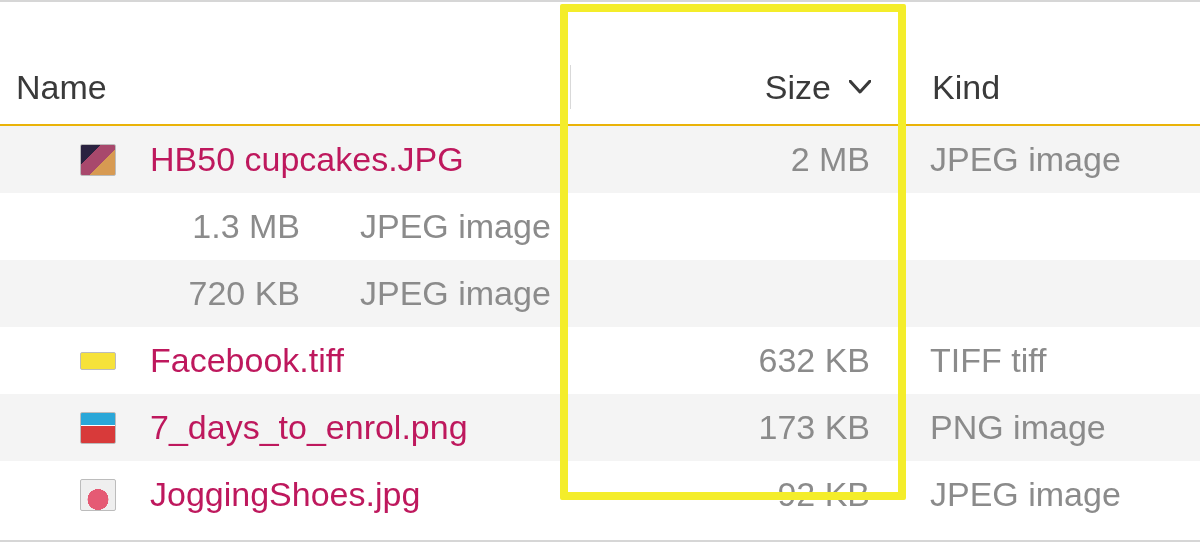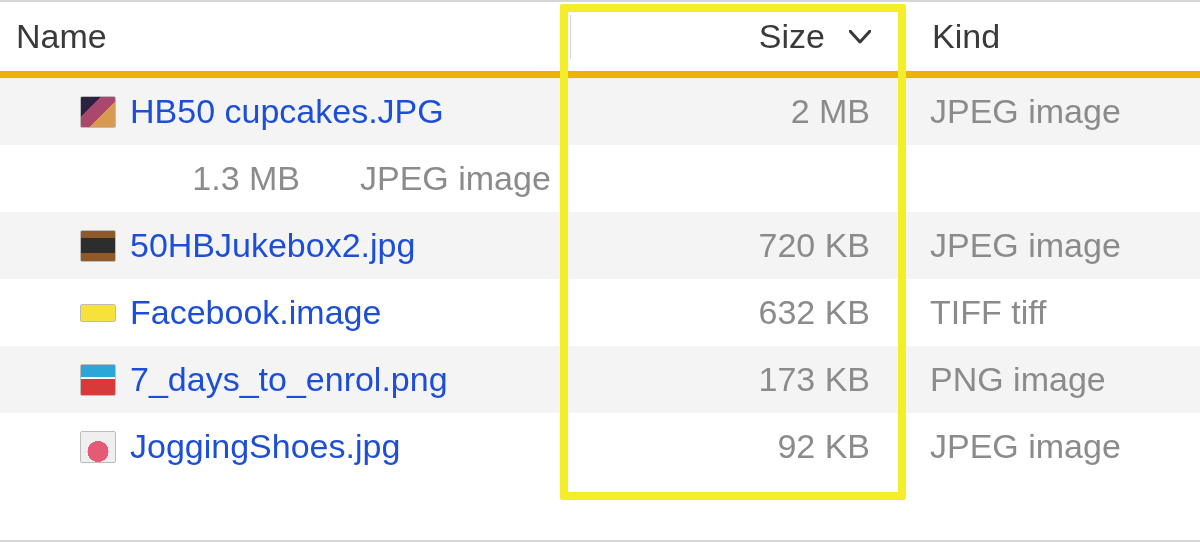--- a/index.html
+++ b/index.html
@@ -17,37 +17,38 @@
     height: 542px;
     position: relative;
     border-top: 2px solid #d6d6d6;
     border-bottom: 2px solid #d6d6d6;
     background: #fff;
   }
   .header {
     display: flex;
     align-items: center;
     height: 76px;
-    border-bottom: 7px solid #eab308;
+    border-bottom: 2px solid #eab308;
     font-size: 34px;
     color: #3a3a3a;
+    margin-top: 48px;
   }
   .col-name-hdr {
     flex: 0 0 570px;
     padding-left: 16px;
     display: flex;
     align-items: center;
   }
   .col-size-hdr {
     flex: 0 0 330px;
     padding-right: 30px;
     display: flex;
     align-items: center;
     justify-content: flex-end;
-    gap: 24px;
+    gap: 18px;
   }
   .col-kind-hdr {
     flex: 1 1 auto;
     padding-left: 30px;
     display: flex;
   }
   .hdr-sep {
     width: 1px;
     height: 44px;
     background: #d9d9d9;
@@ -59,22 +60,22 @@
     align-items: center;
     height: 67px;
     font-size: 34px;
   }
   .row.alt { background: #f4f4f4; }
   .cell-name {
     flex: 0 0 570px;
     display: flex;
     align-items: center;
     padding-left: 80px;
-    gap: 14px;
-    color: #1d4ed8;
+    gap: 34px;
+    color: #be185d;
   }
   .cell-size {
     flex: 0 0 330px;
     padding-right: 30px;
     display: flex;
     align-items: center;
     justify-content: flex-end;
     color: #8b8b8b;
   }
   .cell-kind {
@@ -158,36 +159,32 @@
     <div class="row">
       <div class="cell-size">
         <span>1.3 MB</span>
       </div>
       <div class="cell-kind">
         <span>JPEG image</span>
       </div>
     </div>
 
     <div class="row alt">
-      <div class="cell-name">
-        <div class="thumb jukebox"></div>
-        <span>50HBJukebox2.jpg</span>
-      </div>
       <div class="cell-size">
         <span>720 KB</span>
       </div>
       <div class="cell-kind">
         <span>JPEG image</span>
       </div>
     </div>
 
     <div class="row">
       <div class="cell-name">
         <div class="thumb facebook"></div>
-        <span>Facebook.image</span>
+        <span>Facebook.tiff</span>
       </div>
       <div class="cell-size">
         <span>632 KB</span>
       </div>
       <div class="cell-kind">
         <span>TIFF tiff</span>
       </div>
     </div>
 
     <div class="row alt">

